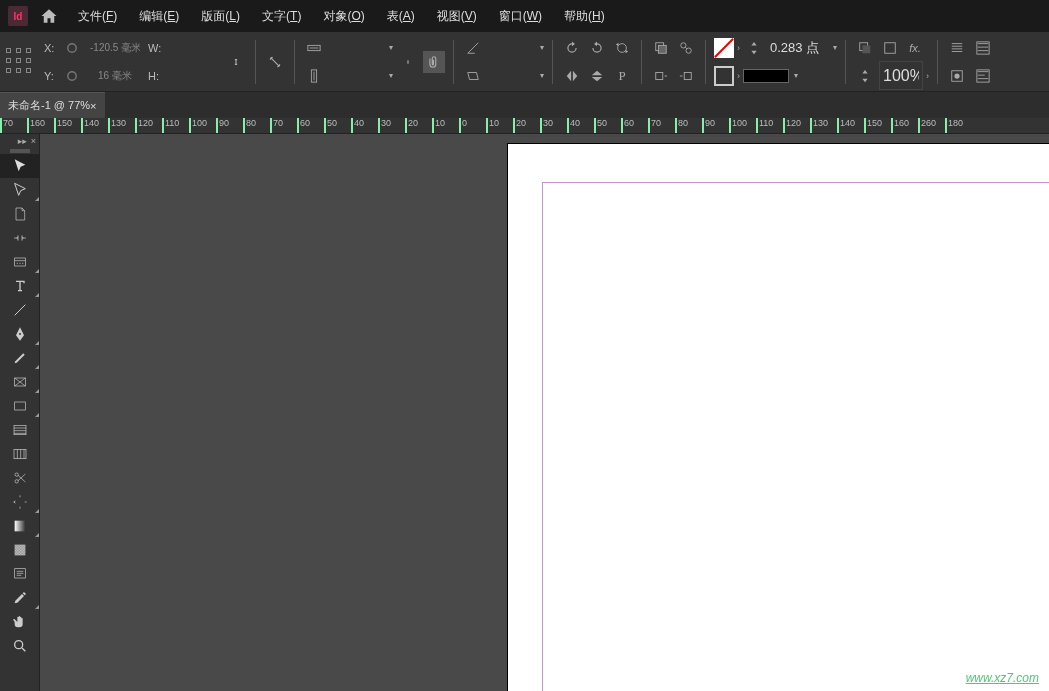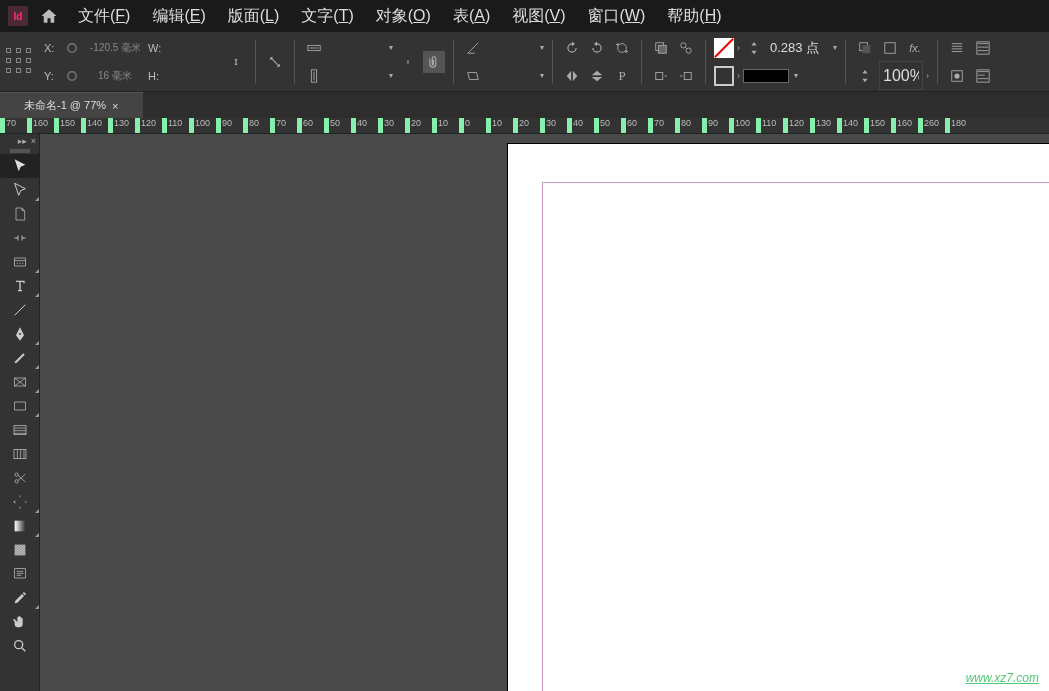--- a/index.html
+++ b/index.html
@@ -37,21 +37,21 @@
   width: 18px; height: 18px;
   color: #bbb;
   cursor: pointer;
   fill: #bbb;
   margin: 0 6px;
 }
 .menu-item {
   padding: 4px 8px;
   cursor: pointer;
   color: #ddd;
-  font-size: 16px;
+  font-size: 12px;
 }
 .menu-item u { text-decoration: underline; }
 
 
 .controlbar {
   height: 60px;
   background: #333333;
   border-bottom: 1px solid #222;
   display: flex;
   align-items: center;
@@ -131,45 +131,45 @@
 }
 
 
 .tabbar {
   height: 26px;
   background: #2d2d2d;
   display: flex;
   align-items: flex-end;
 }
 .doctab {
-  padding: 5px 24px;
+  padding: 5px 8px;
   background: #444444;
   color: #ddd;
   font-size: 11px;
   display: flex;
   align-items: center;
-  gap: 6px;
+  gap: 0;
   border-top: 1px solid #555;
 }
 .doctab .close { font-size: 11px; cursor: pointer; }
 
 
 .ruler-h {
   height: 16px;
   background: #333333;
   border-bottom: 1px solid #222;
   position: relative;
   overflow: hidden;
   display: flex;
   font-size: 9px;
   color: #bbb;
 }
 .ruler-h .tick {
   flex: 0 0 27px;
-  border-left: 5px solid #86efac;
+  border-left: 2px solid #86efac;
   padding-left: 1px;
   position: relative;
   height:16px;
 }
 .ruler-h .tick span {
   position: absolute;
   top: 0px;
   left: 1px;
 }
 

